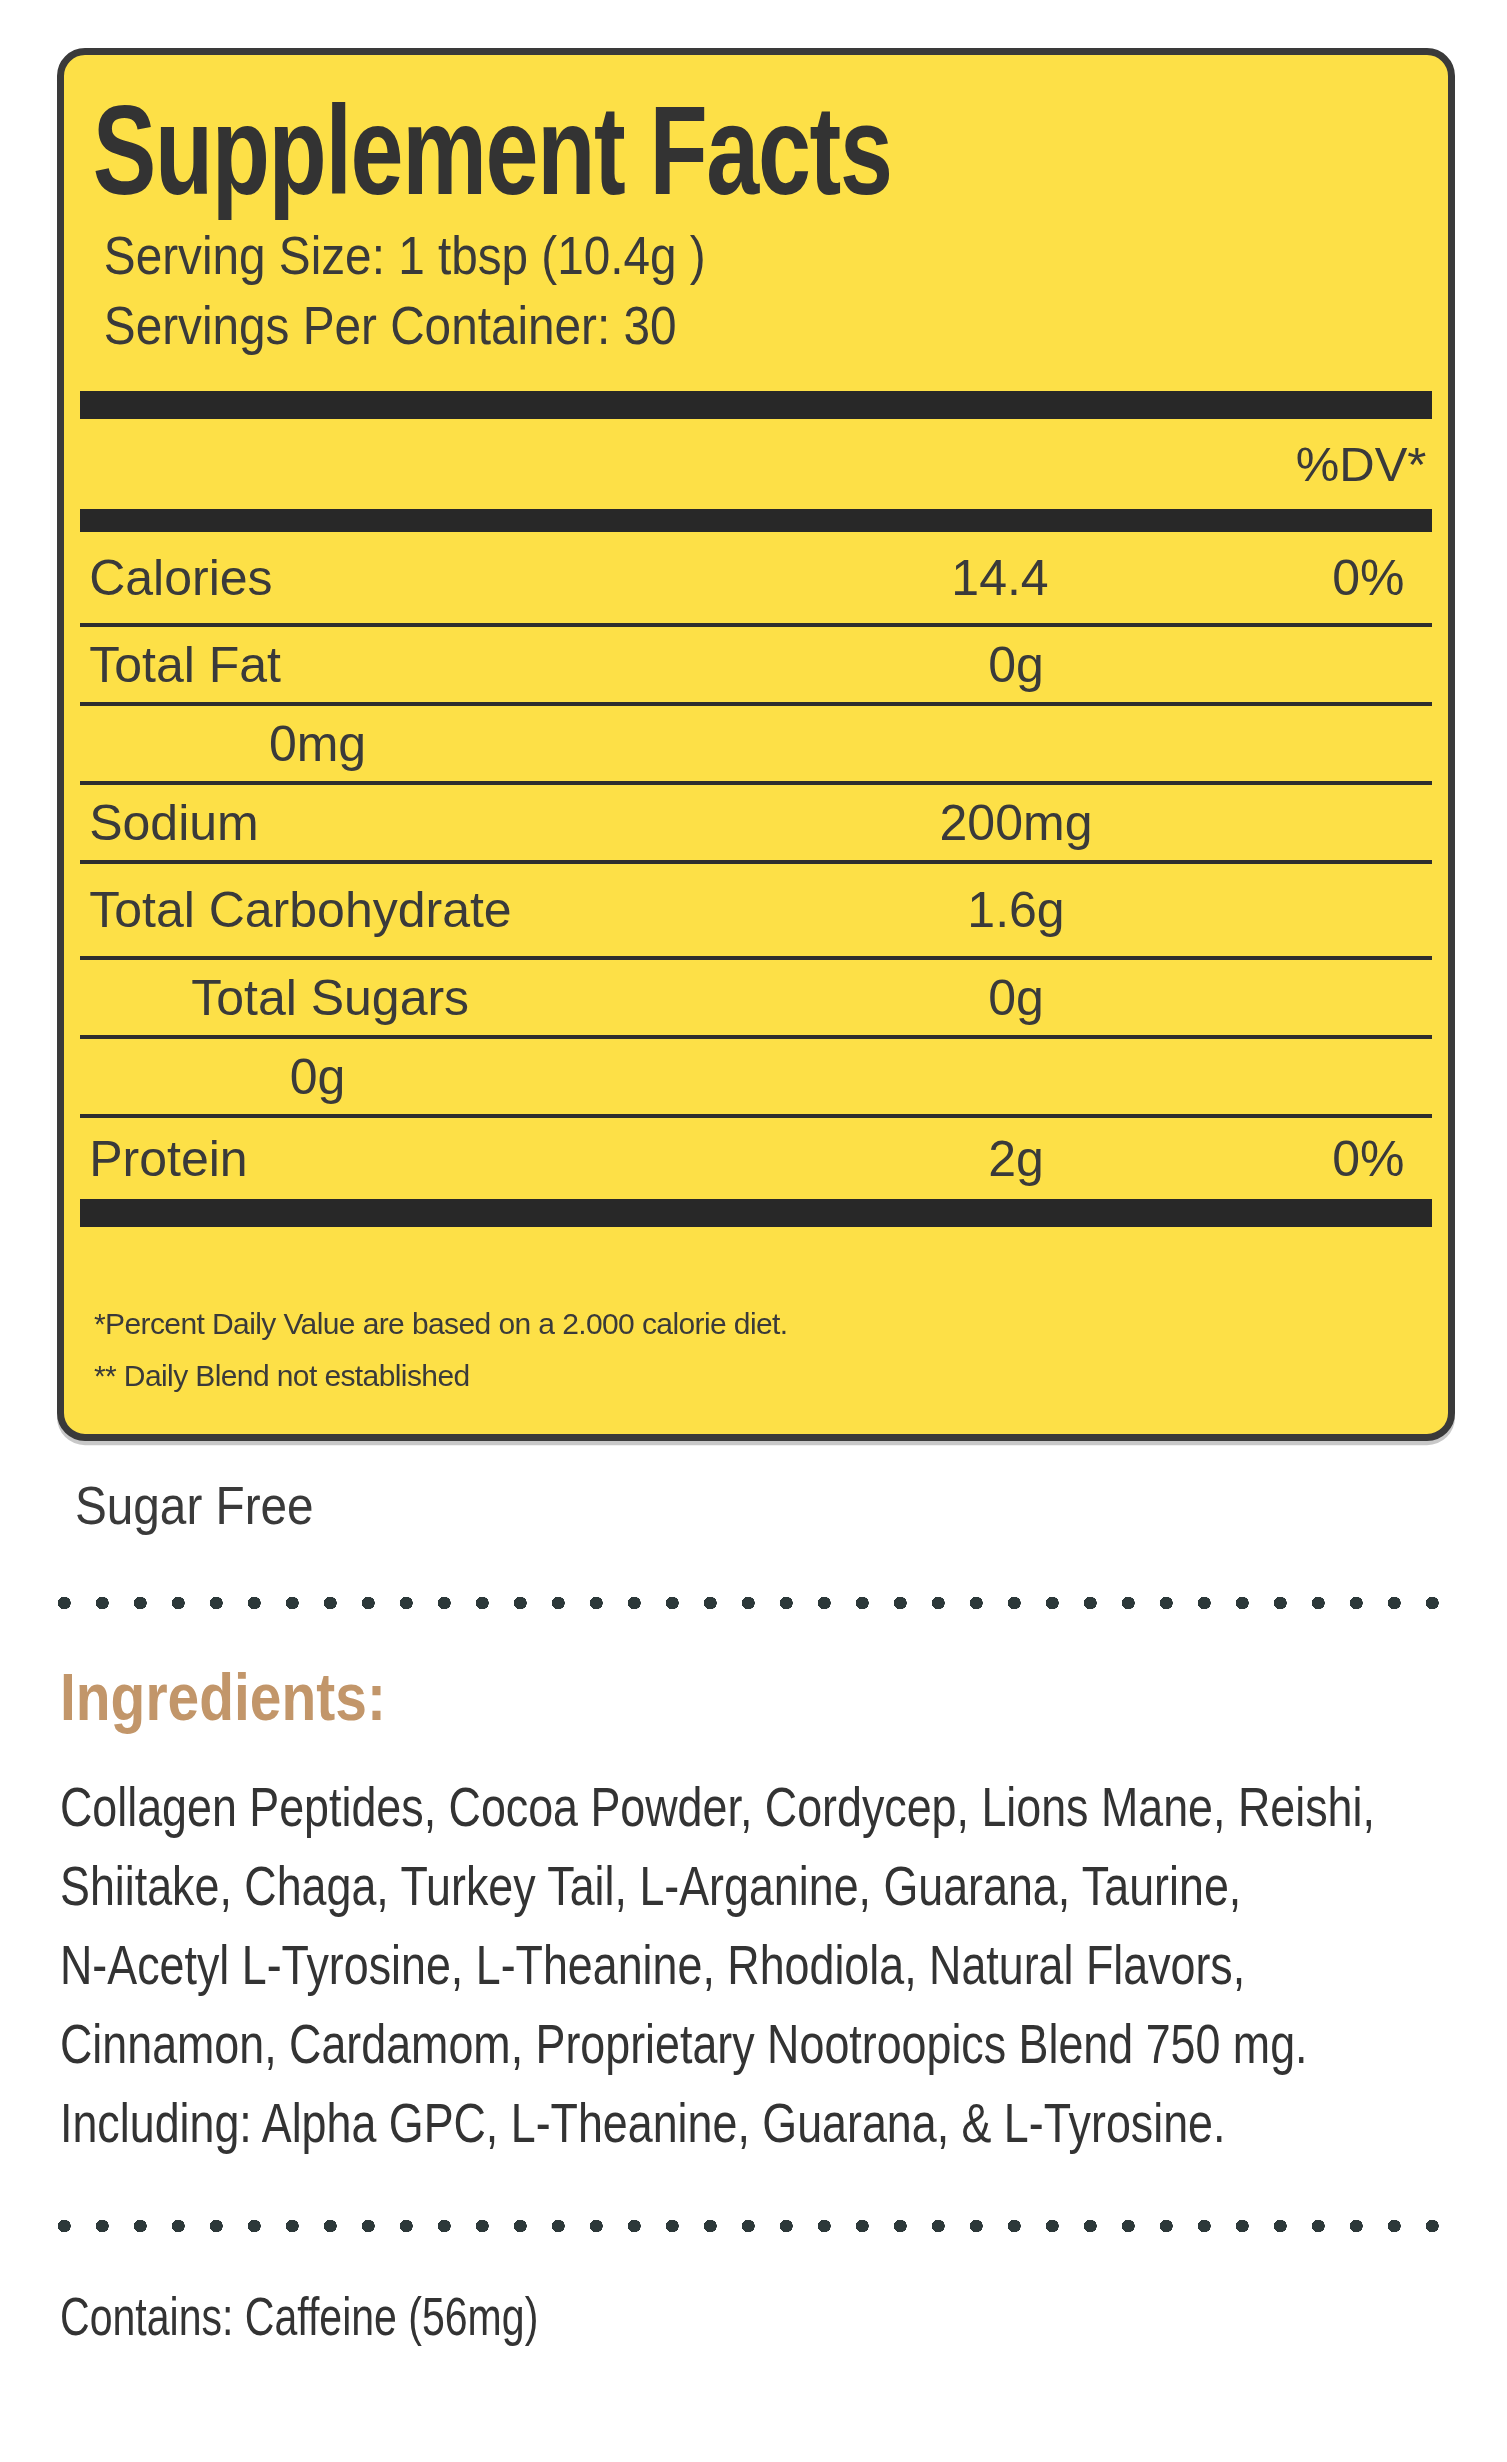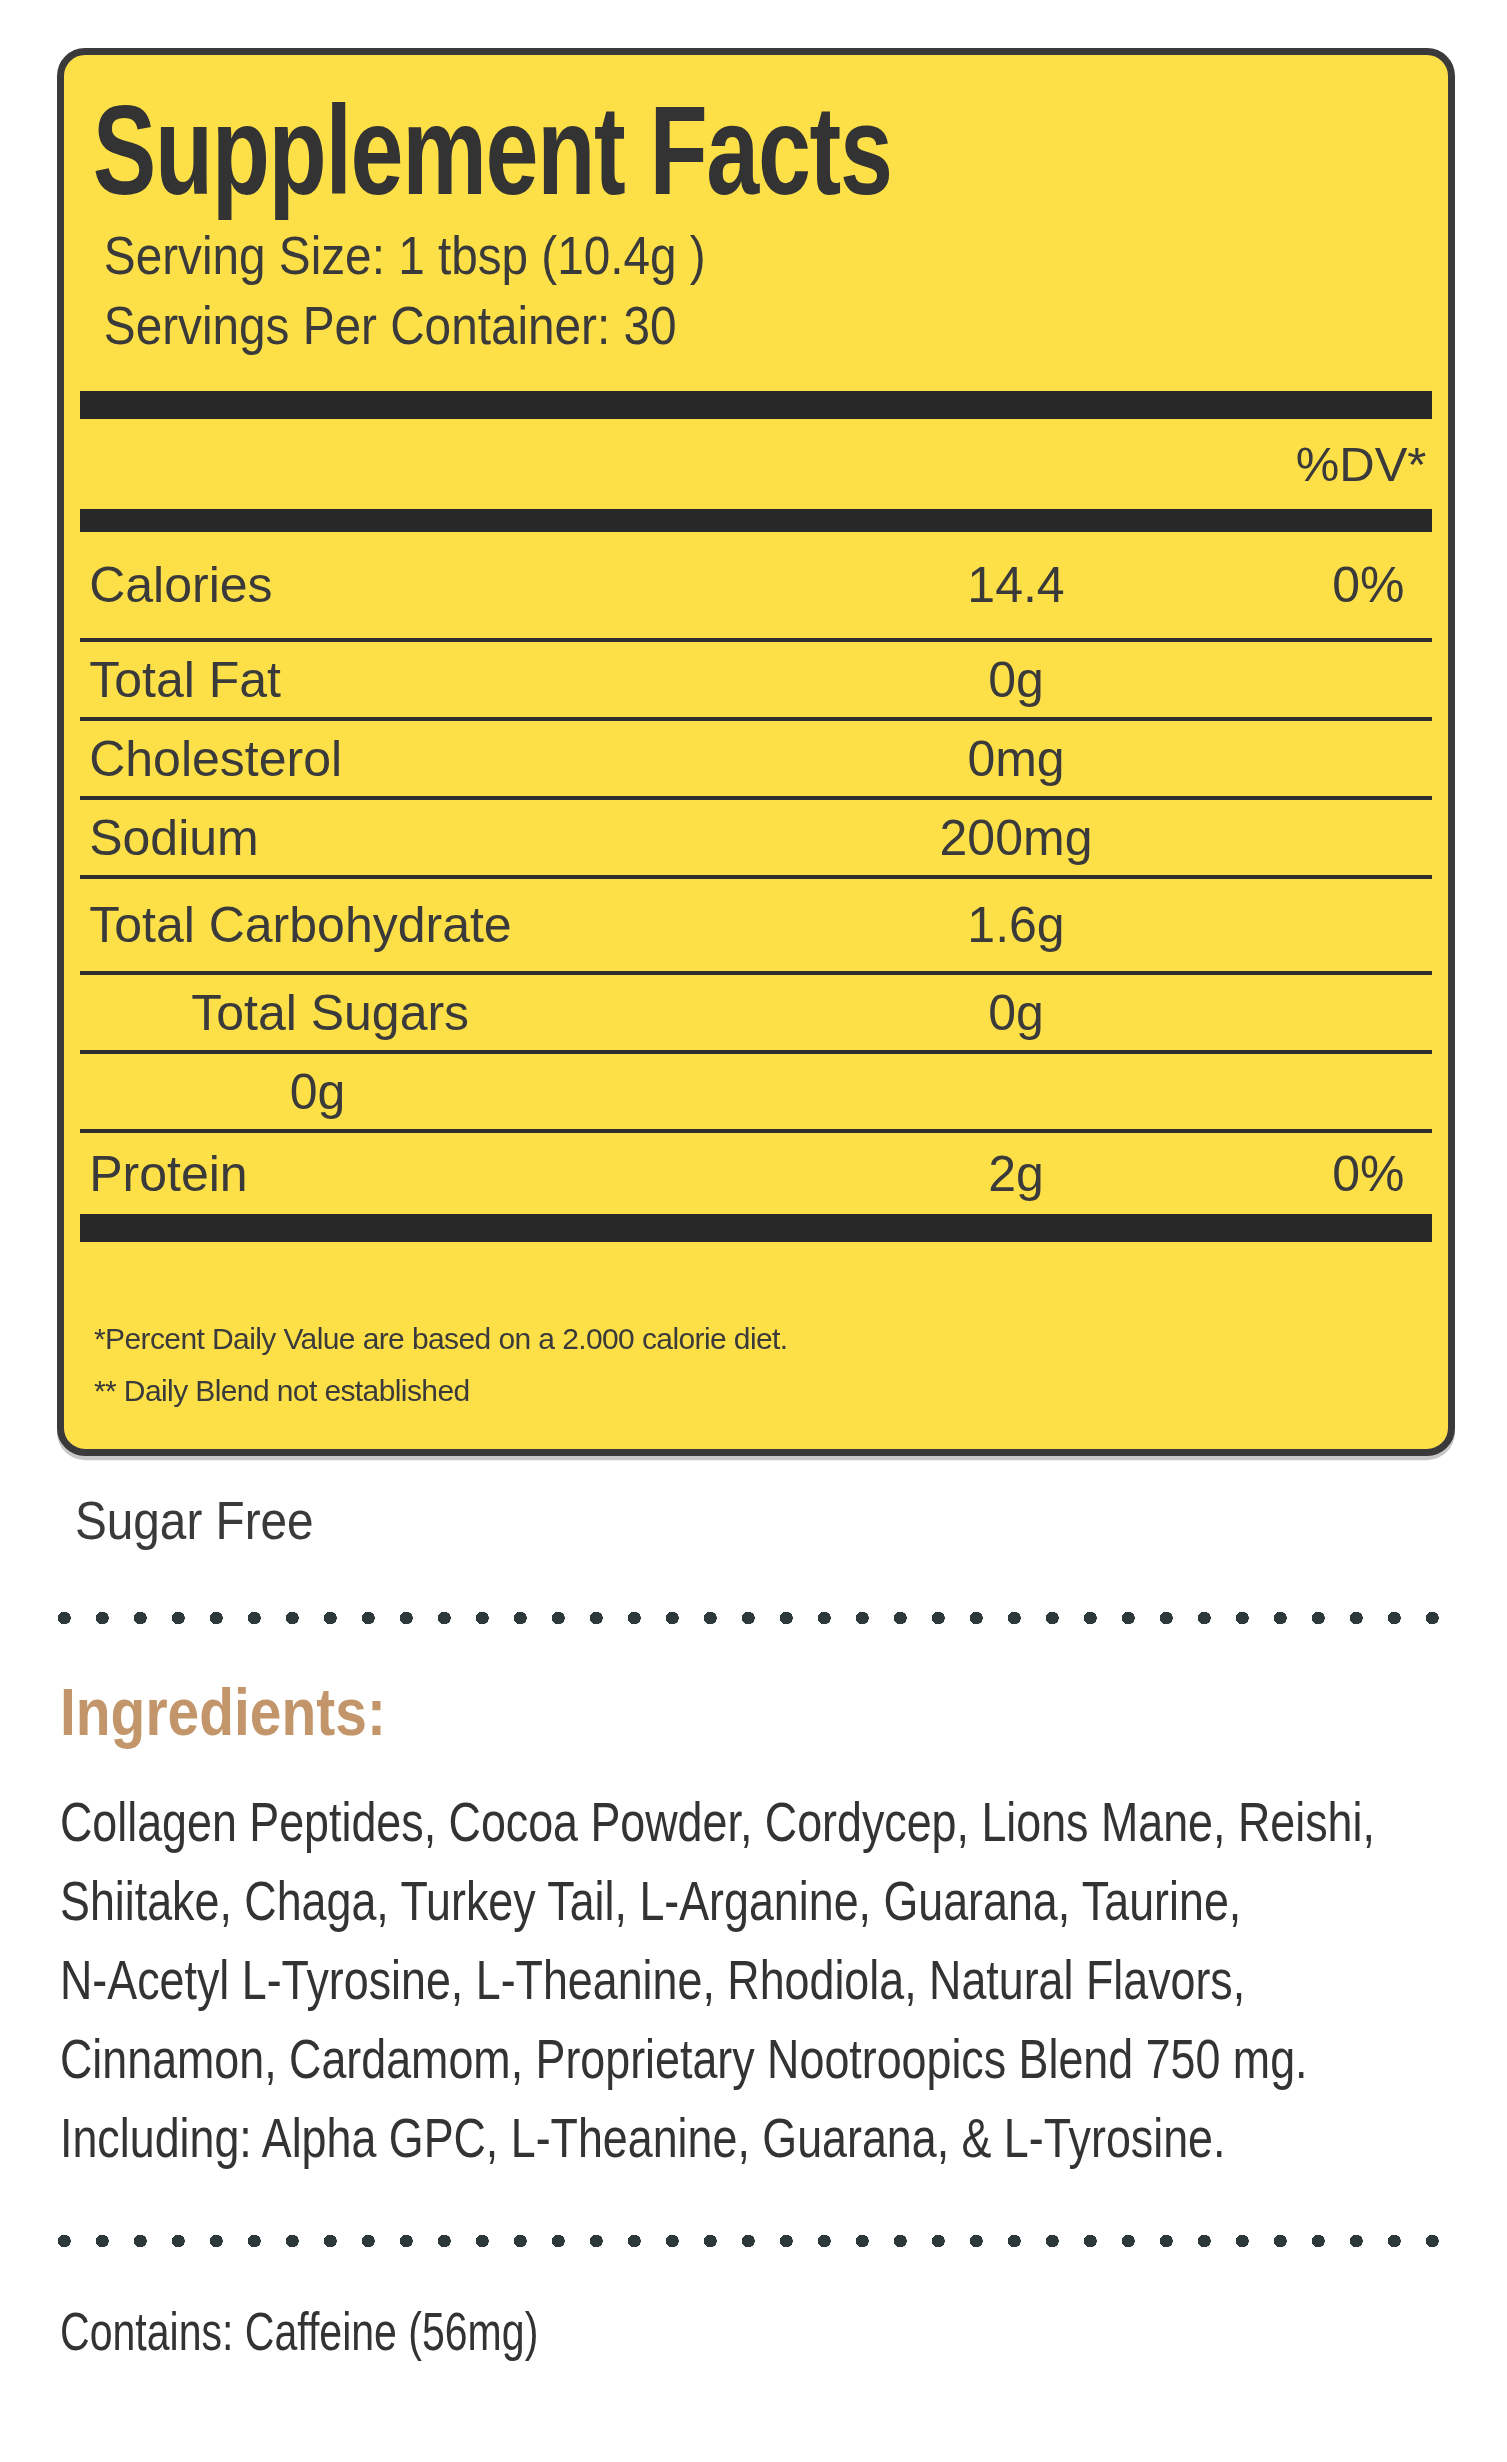--- a/index.html
+++ b/index.html
@@ -53,21 +53,21 @@
   .cell-amount { width: 34%; text-align: center; }
   .cell-dv { width: 14%; text-align: right; padding-right: 28px; }
   .header-row .cell-dv { padding-right: 6px; }
 
   .nutrient-row {
     height: 79px;
     font-size: 50px;
     border-bottom: 4.8px solid #2e2e2e;
     padding-left: 9.6px;
   }
-  .row-calories { height: 110px; }
+  .row-calories { height: 95px; gap: 16px; }
   .row-carb { height: 96px; }
   .row-protein { height: 81px; border-bottom: none; }
   .indent .cell-label { padding-left: 102px; }
 
   .footnotes { margin-top: 71px; padding-left: 14.4px; padding-bottom: 15.6px; }
   .footnote {
     font-size: 30px;
     line-height: 1.72;
     letter-spacing: -0.6px;
     white-space: nowrap;
@@ -146,21 +146,20 @@
         <div class="cell-label">Calories</div>
         <div class="cell-amount">14.4</div>
         <div class="cell-dv">0%</div>
       </div>
       <div class="t-row nutrient-row">
         <div class="cell-label">Total Fat</div>
         <div class="cell-amount">0g</div>
         <div class="cell-dv"></div>
       </div>
       <div class="t-row nutrient-row">
-        <div class="cell-label">Cholesterol</div>
         <div class="cell-amount">0mg</div>
         <div class="cell-dv"></div>
       </div>
       <div class="t-row nutrient-row">
         <div class="cell-label">Sodium</div>
         <div class="cell-amount">200mg</div>
         <div class="cell-dv"></div>
       </div>
       <div class="t-row nutrient-row row-carb">
         <div class="cell-label">Total Carbohydrate</div>

